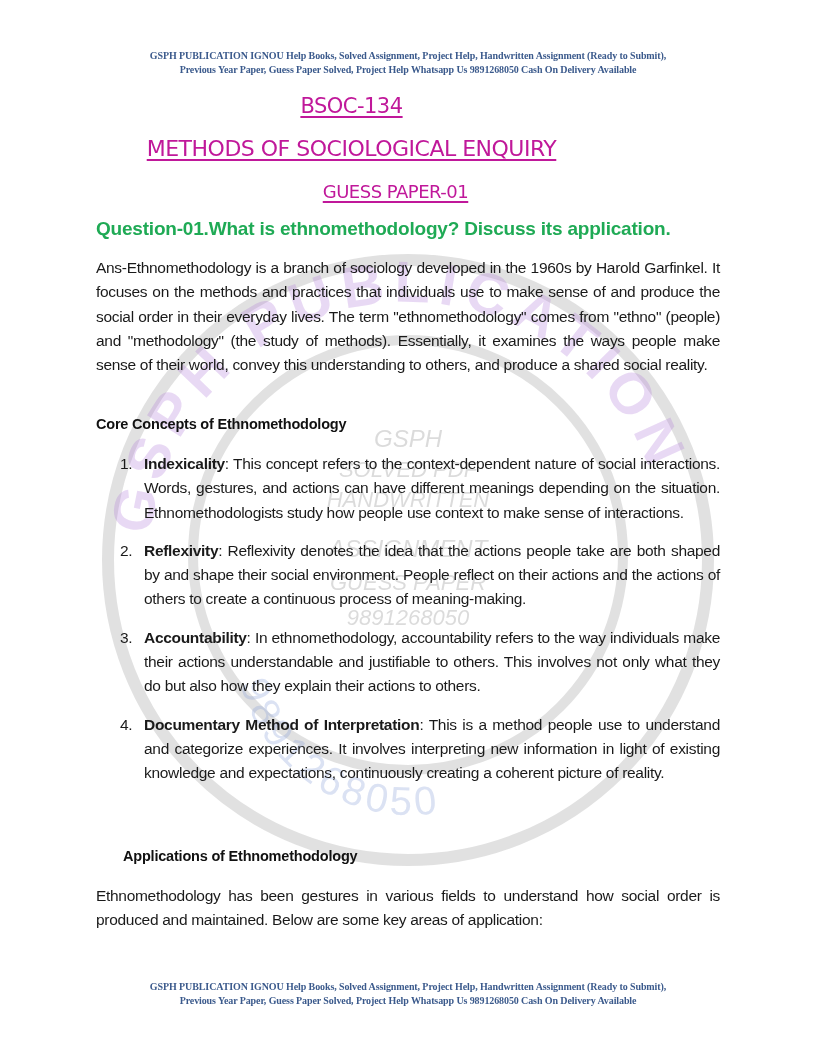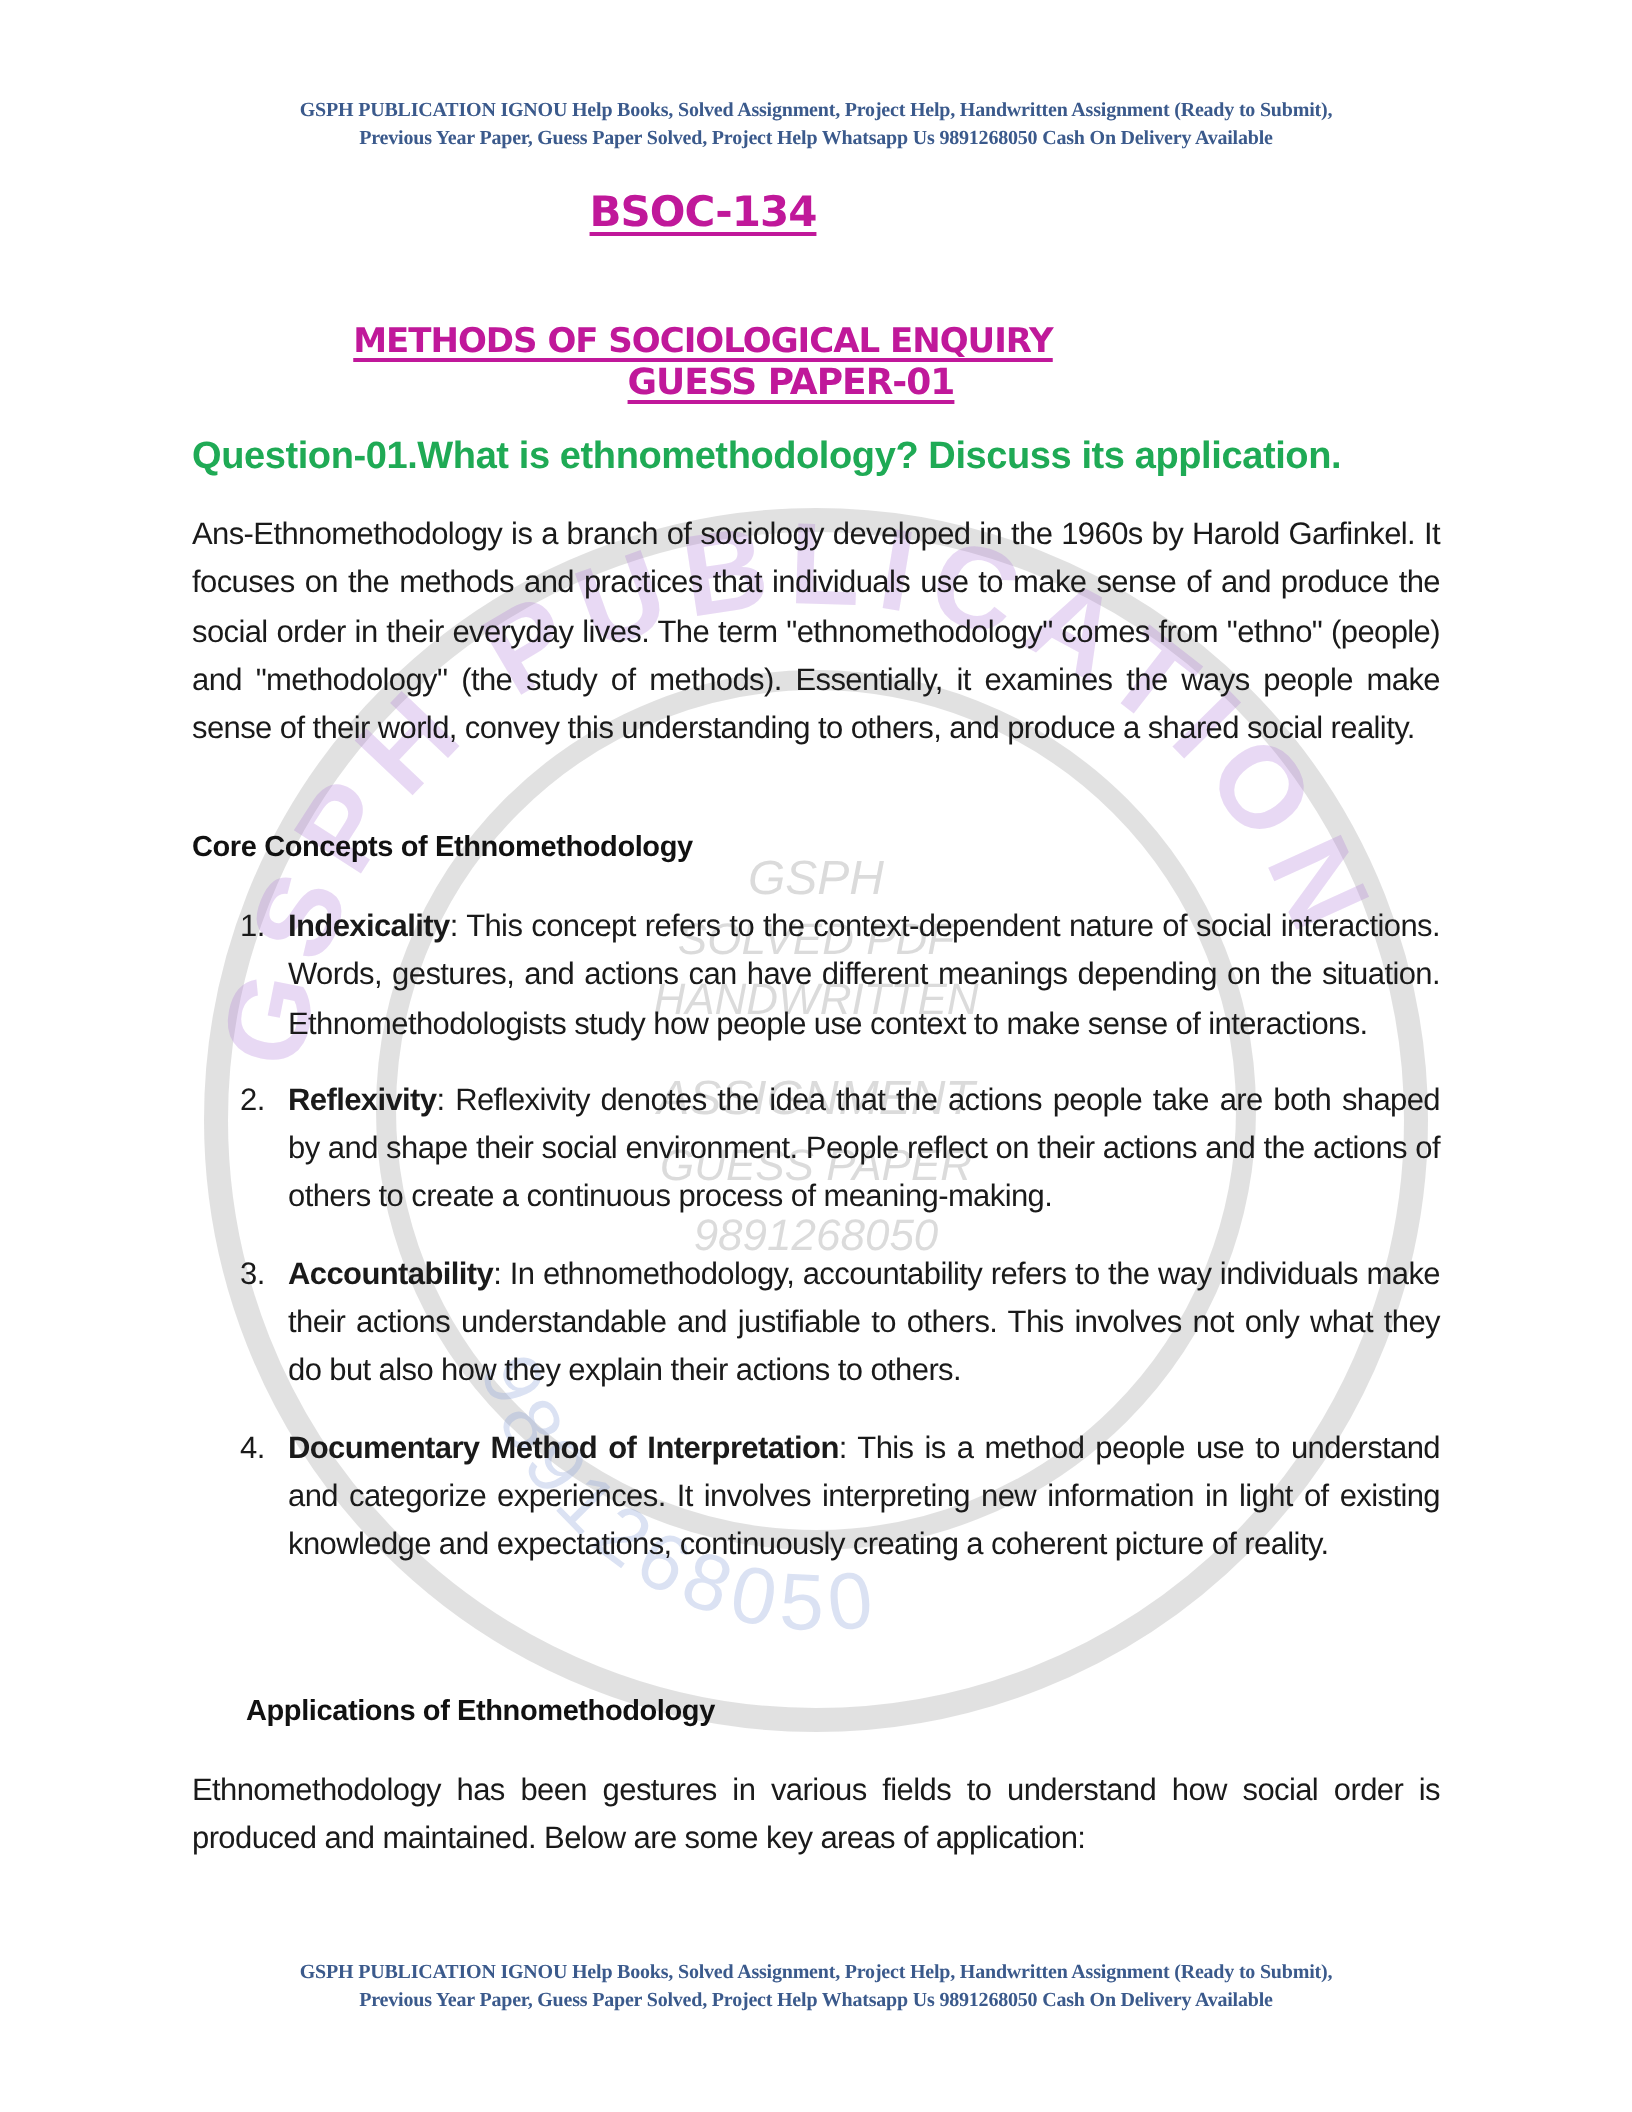--- a/index.html
+++ b/index.html
@@ -9,26 +9,26 @@
   .header-banner, .footer-banner {
     position: absolute; left: 0; width: 816px; text-align: center;
     font-family: Liberation Serif, serif; font-weight: bold;
     font-size: 10px; line-height: 14px; color: #3b5a8c; letter-spacing: -0.1px;
   }
   .header-banner { top: 49px; }
   .footer-banner { top: 980px; }
 
   .title {
     position: absolute; left: 0; width: 703px; text-align: center;
-    font-family: "DejaVu Sans", sans-serif; font-weight: bold;
+    font-family: "DejaVu Sans", sans-serif; font-weight: normal;
     color: #c0189a; text-decoration: underline; text-decoration-thickness: 2px;
     text-underline-offset: 3px; letter-spacing: -0.5px;
   }
   .t1 { top: 94px; font-size: 21px; }
-  .t2 { top: 136px; font-size: 17px; margin-top: 25px; }
+  .t2 { top: 136px; font-size: 22px; }
   .t3 { top: 181px; font-size: 18px; margin-left: 44px; }
 
   .question {
     position: absolute; left: 96px; top: 218px; width: 640px;
     font-size: 19px; font-weight: bold; color: #1faa55; letter-spacing: -0.2px;
   }
 
   .para {
     position: absolute; left: 96px; width: 624px;
     font-size: 15.5px; line-height: 24.3px; text-align: justify; color: #1a1a1a;

